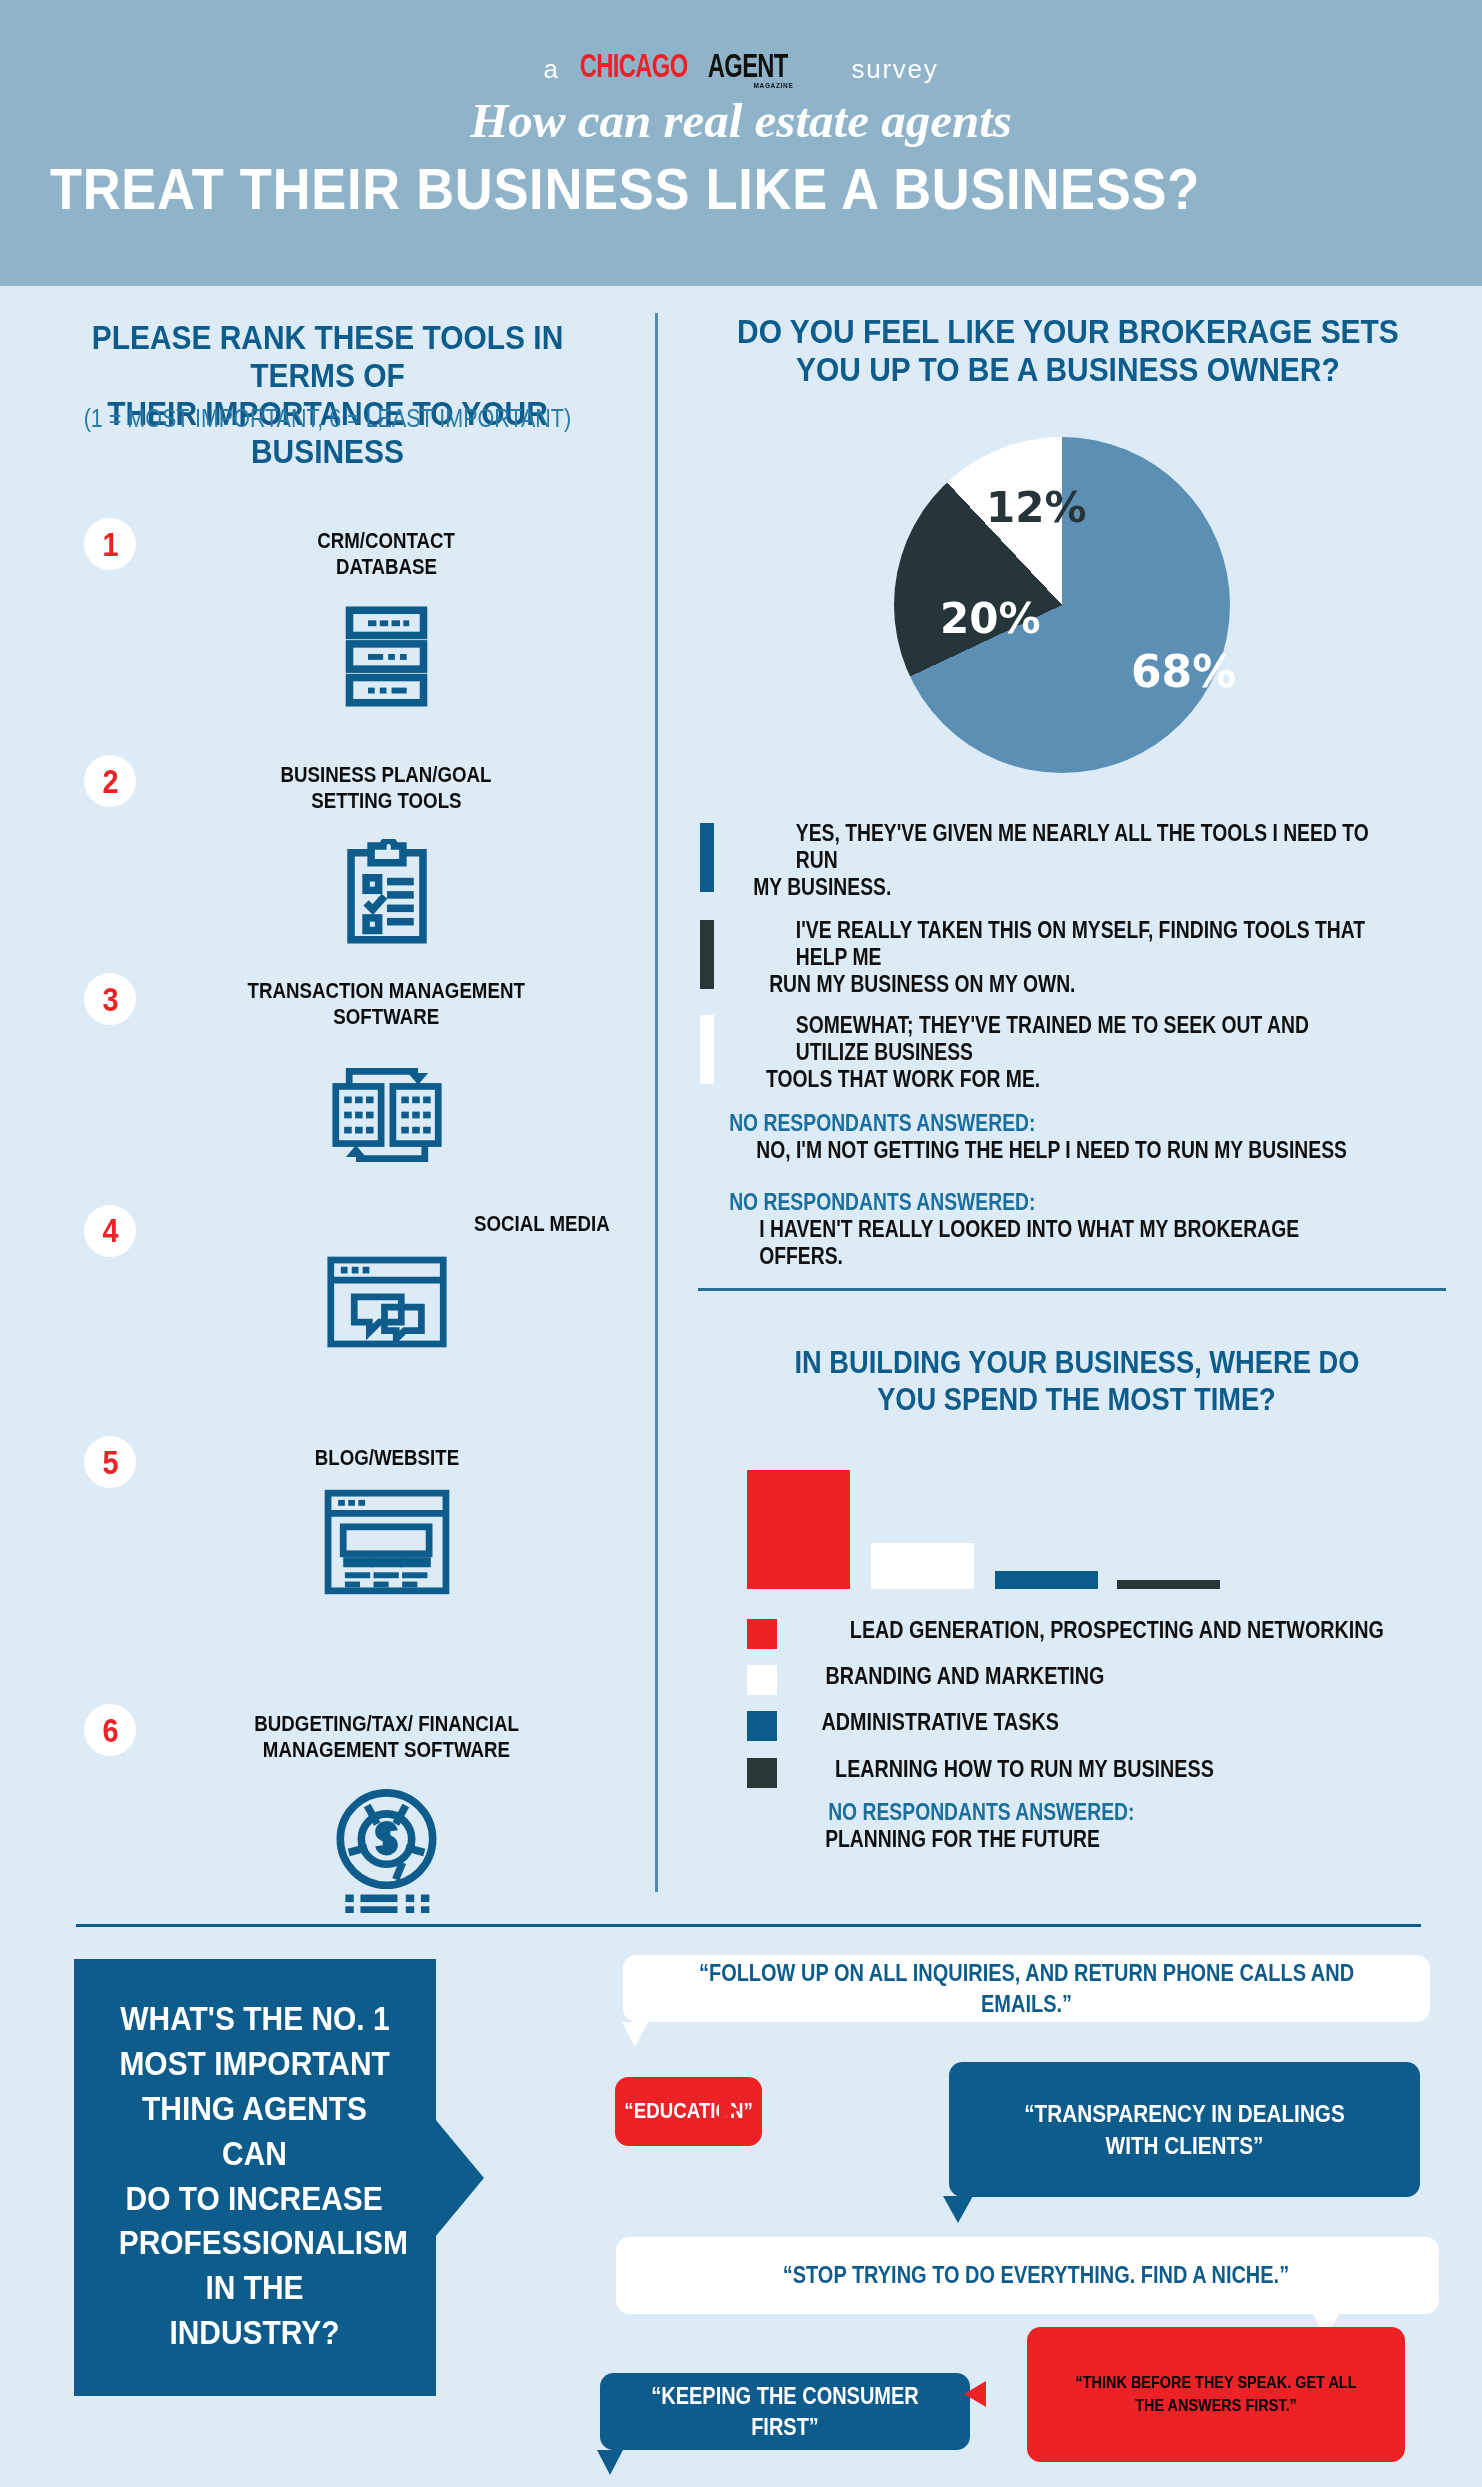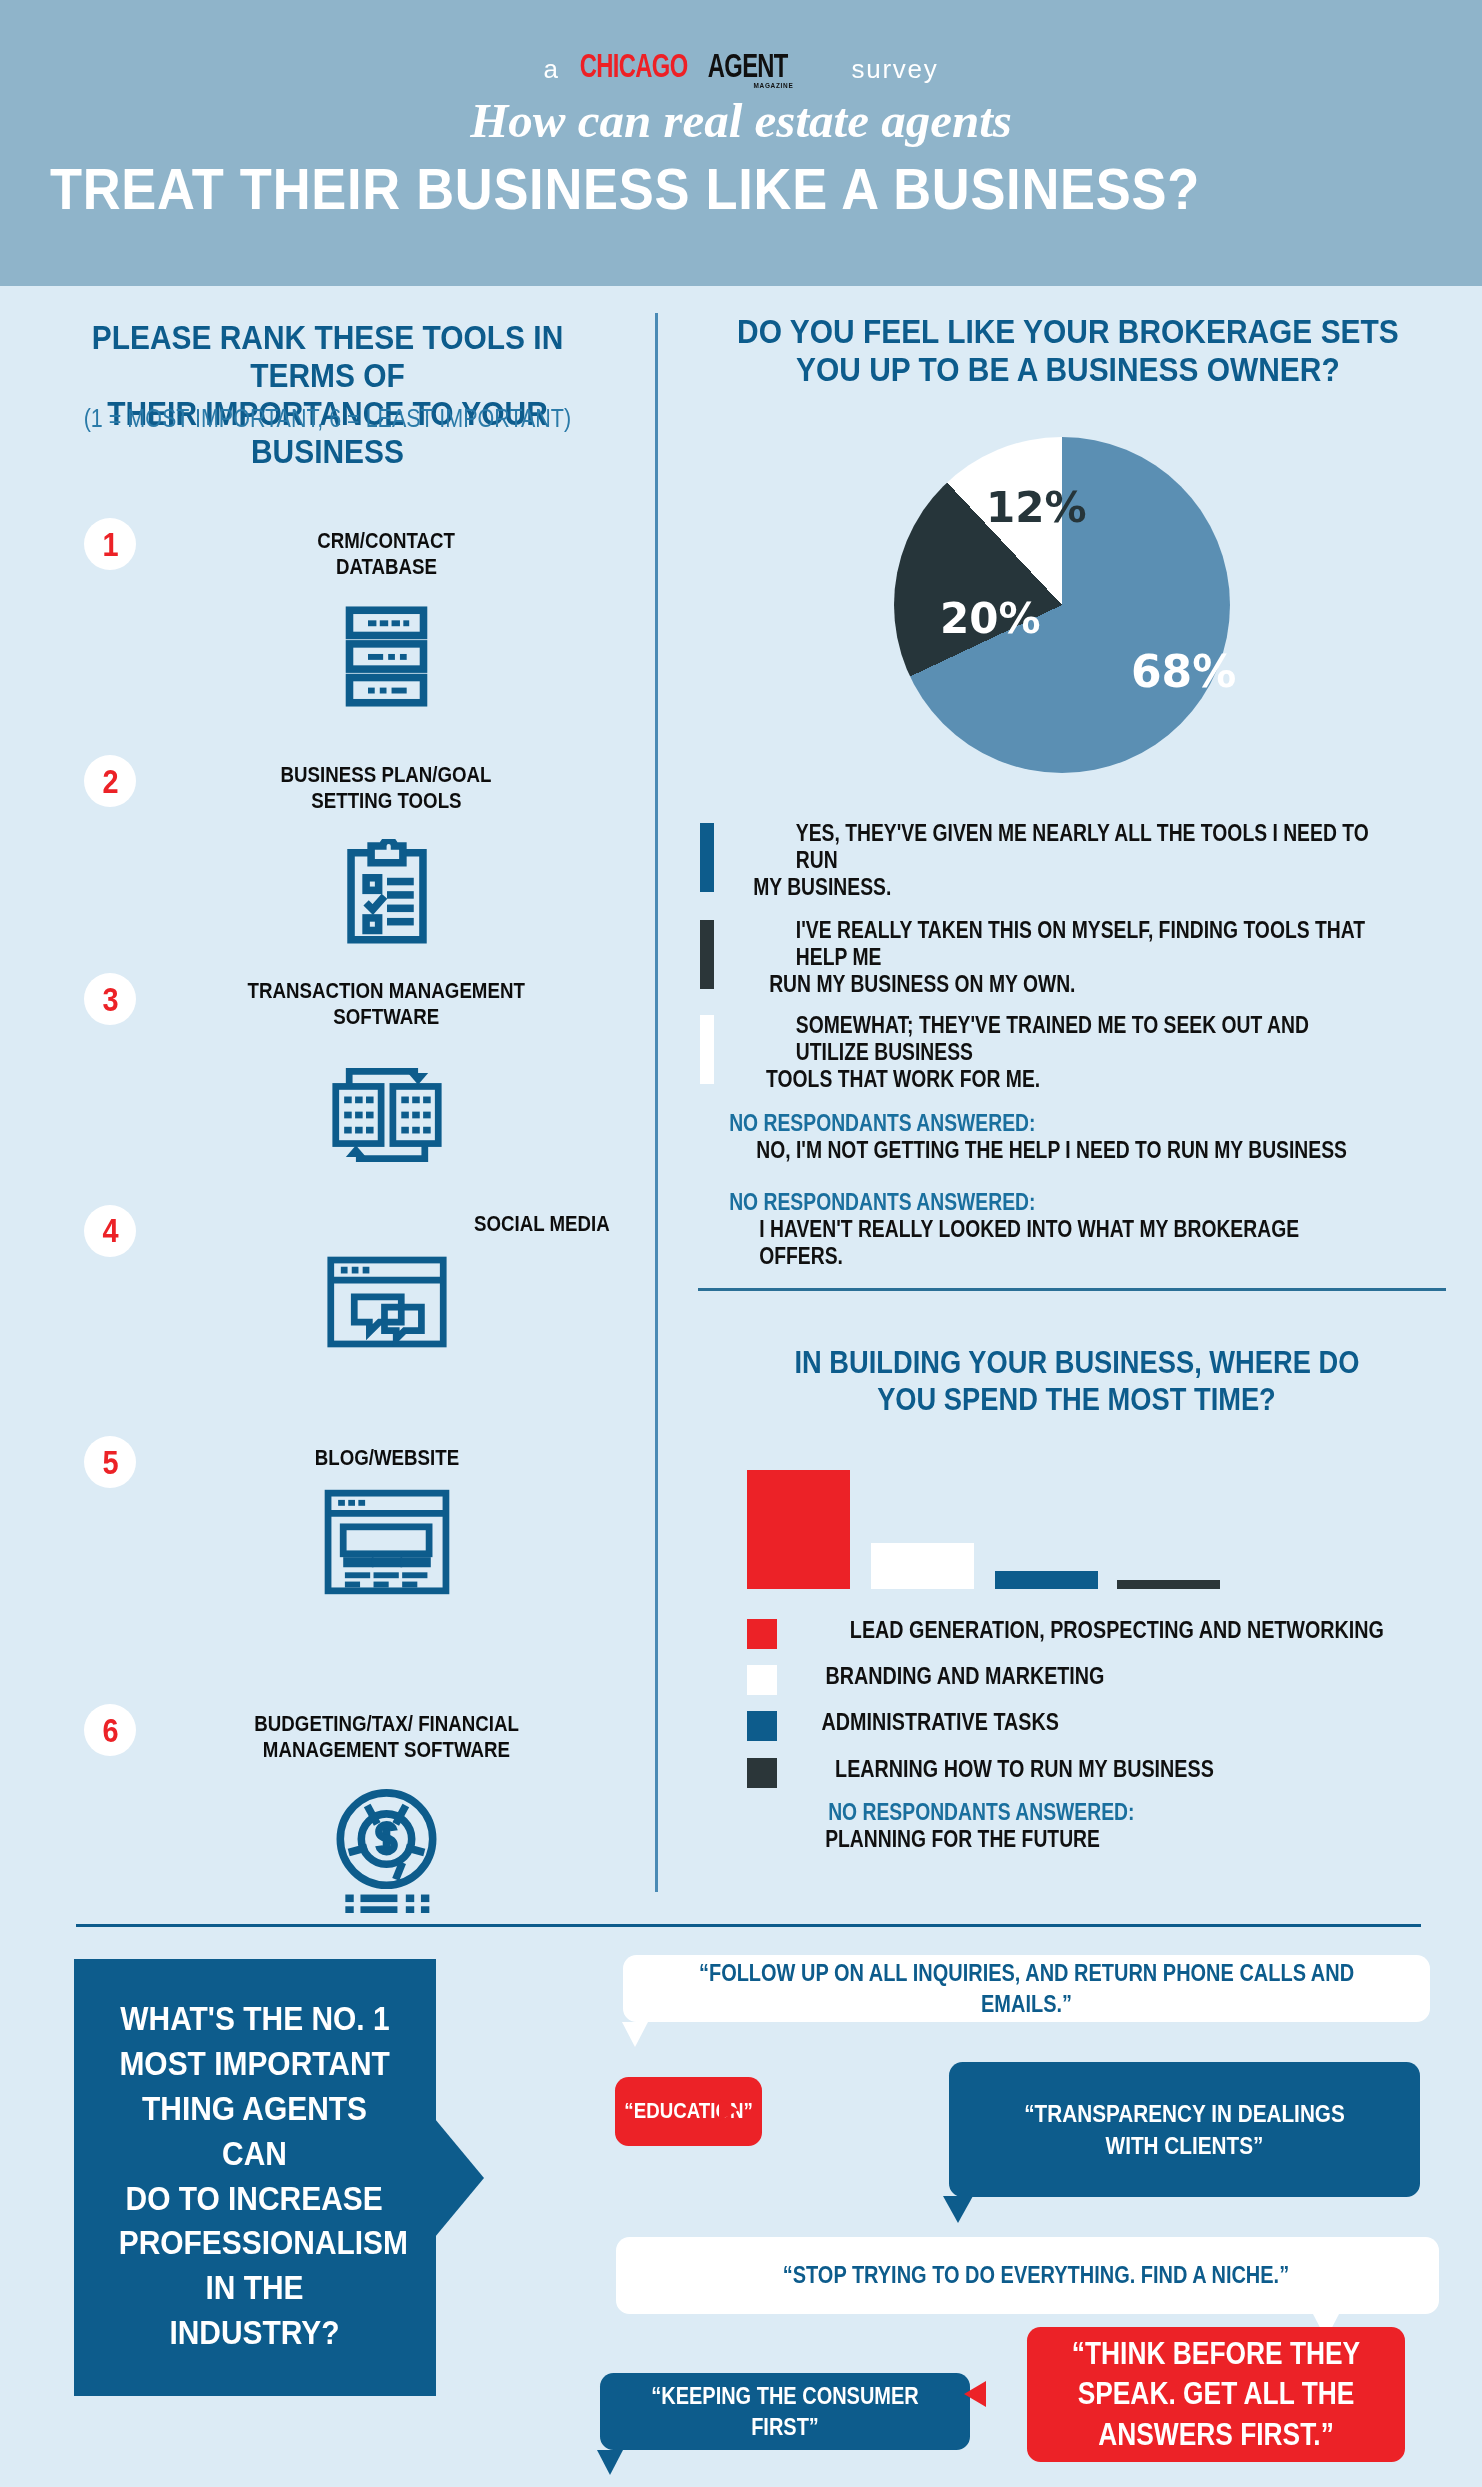--- a/index.html
+++ b/index.html
@@ -453,17 +453,17 @@
 <div class="bubble" style="left:573px;top:2237px;width:807px;height:77px;background:#ffffff;color:#0d5c8c;font-size:23.5px;padding-left:16px;">
   <span>“STOP TRYING TO DO EVERYTHING. FIND A NICHE.”</span>
 </div>
 <div class="tail" style="left:1313px;top:2314px;border-left:13.5px solid transparent;border-right:13.5px solid transparent;border-top:25px solid #ffffff;"></div>
 
 <div class="bubble" style="left:557px;top:2373px;width:370px;height:77px;background:#0d5c8c;color:#ffffff;font-size:23.5px;">
   <span>“KEEPING THE CONSUMER FIRST”</span>
 </div>
 <div class="tail" style="left:597px;top:2450px;border-left:13.5px solid transparent;border-right:13.5px solid transparent;border-top:25px solid #0d5c8c;"></div>
 
-<div class="bubble" style="left:984px;top:2327px;width:378px;height:135px;background:#ec2227;color:#ffffff;font-size:31px;padding:0 15px;box-sizing:border-box;">
+<div class="bubble" style="left:984px;top:2327px;width:378px;height:135px;background:#ec2227;color:#000000;font-size:17px;padding:0 15px;box-sizing:border-box;">
   <span>“THINK BEFORE THEY SPEAK. GET ALL THE ANSWERS FIRST.”</span>
 </div>
 <div class="tail" style="left:964px;top:2381px;border-top:13.5px solid transparent;border-bottom:13.5px solid transparent;border-right:22px solid #ec2227;"></div>
 
 
 </body></html>

